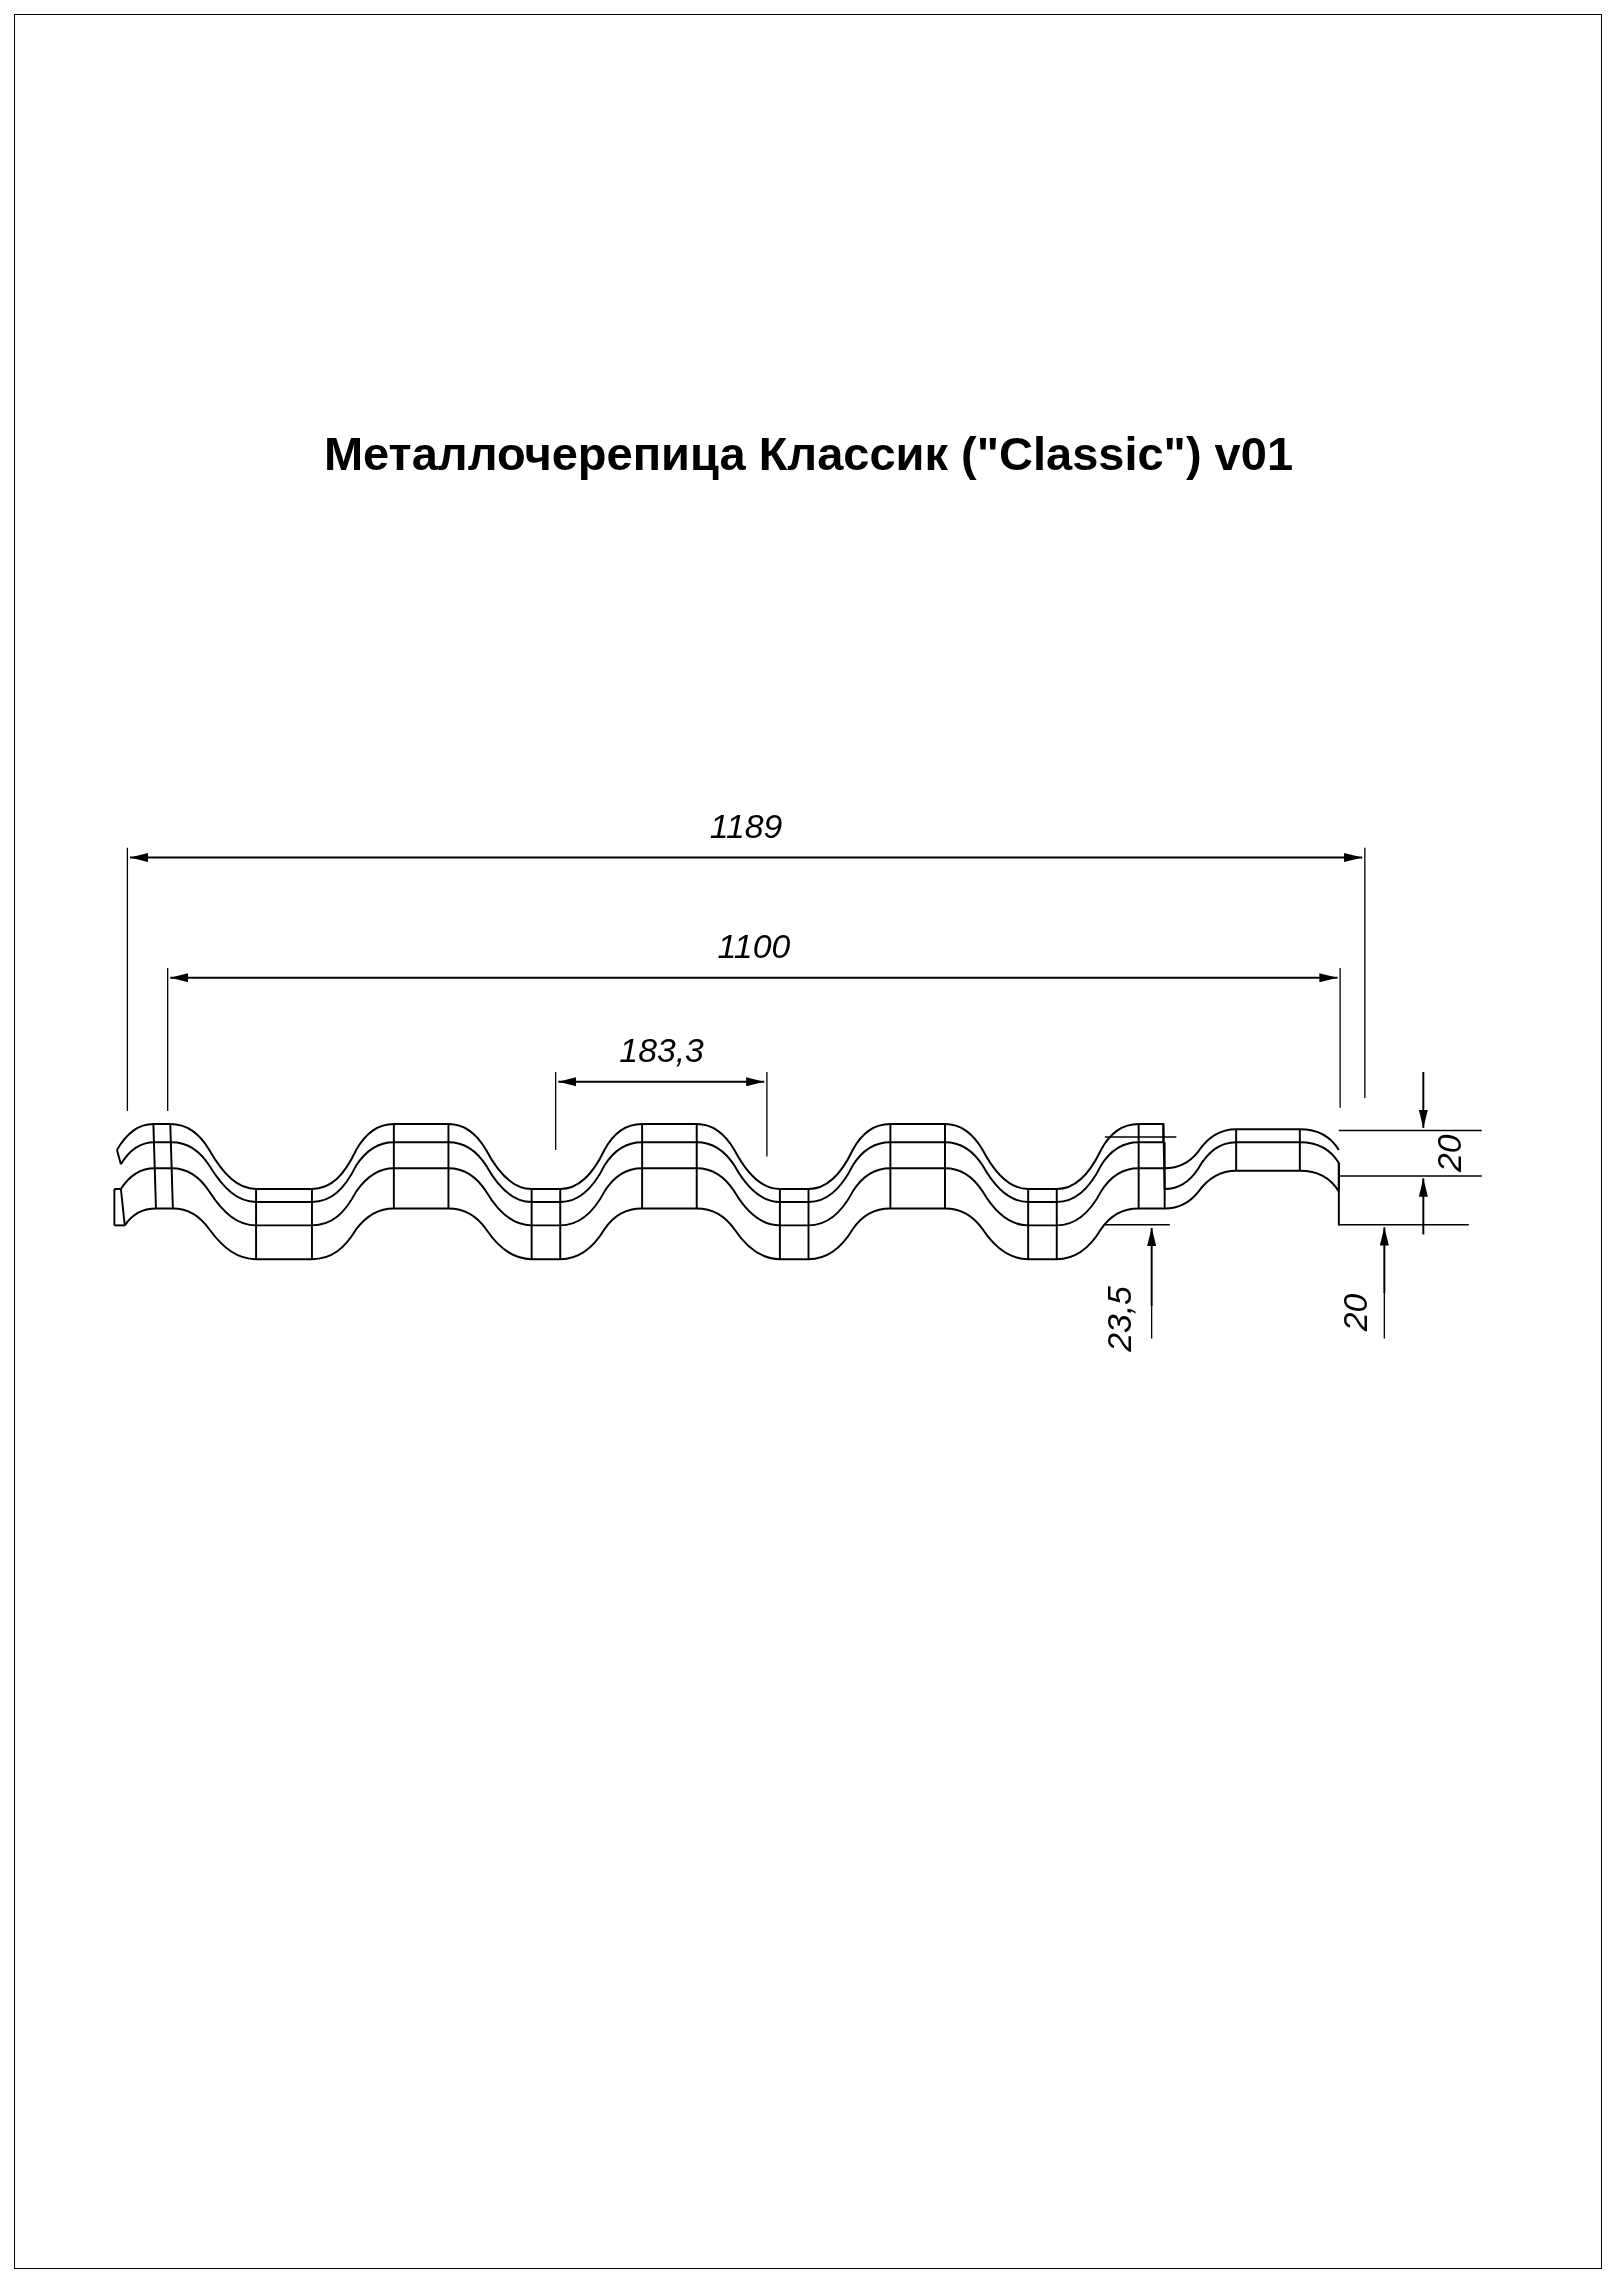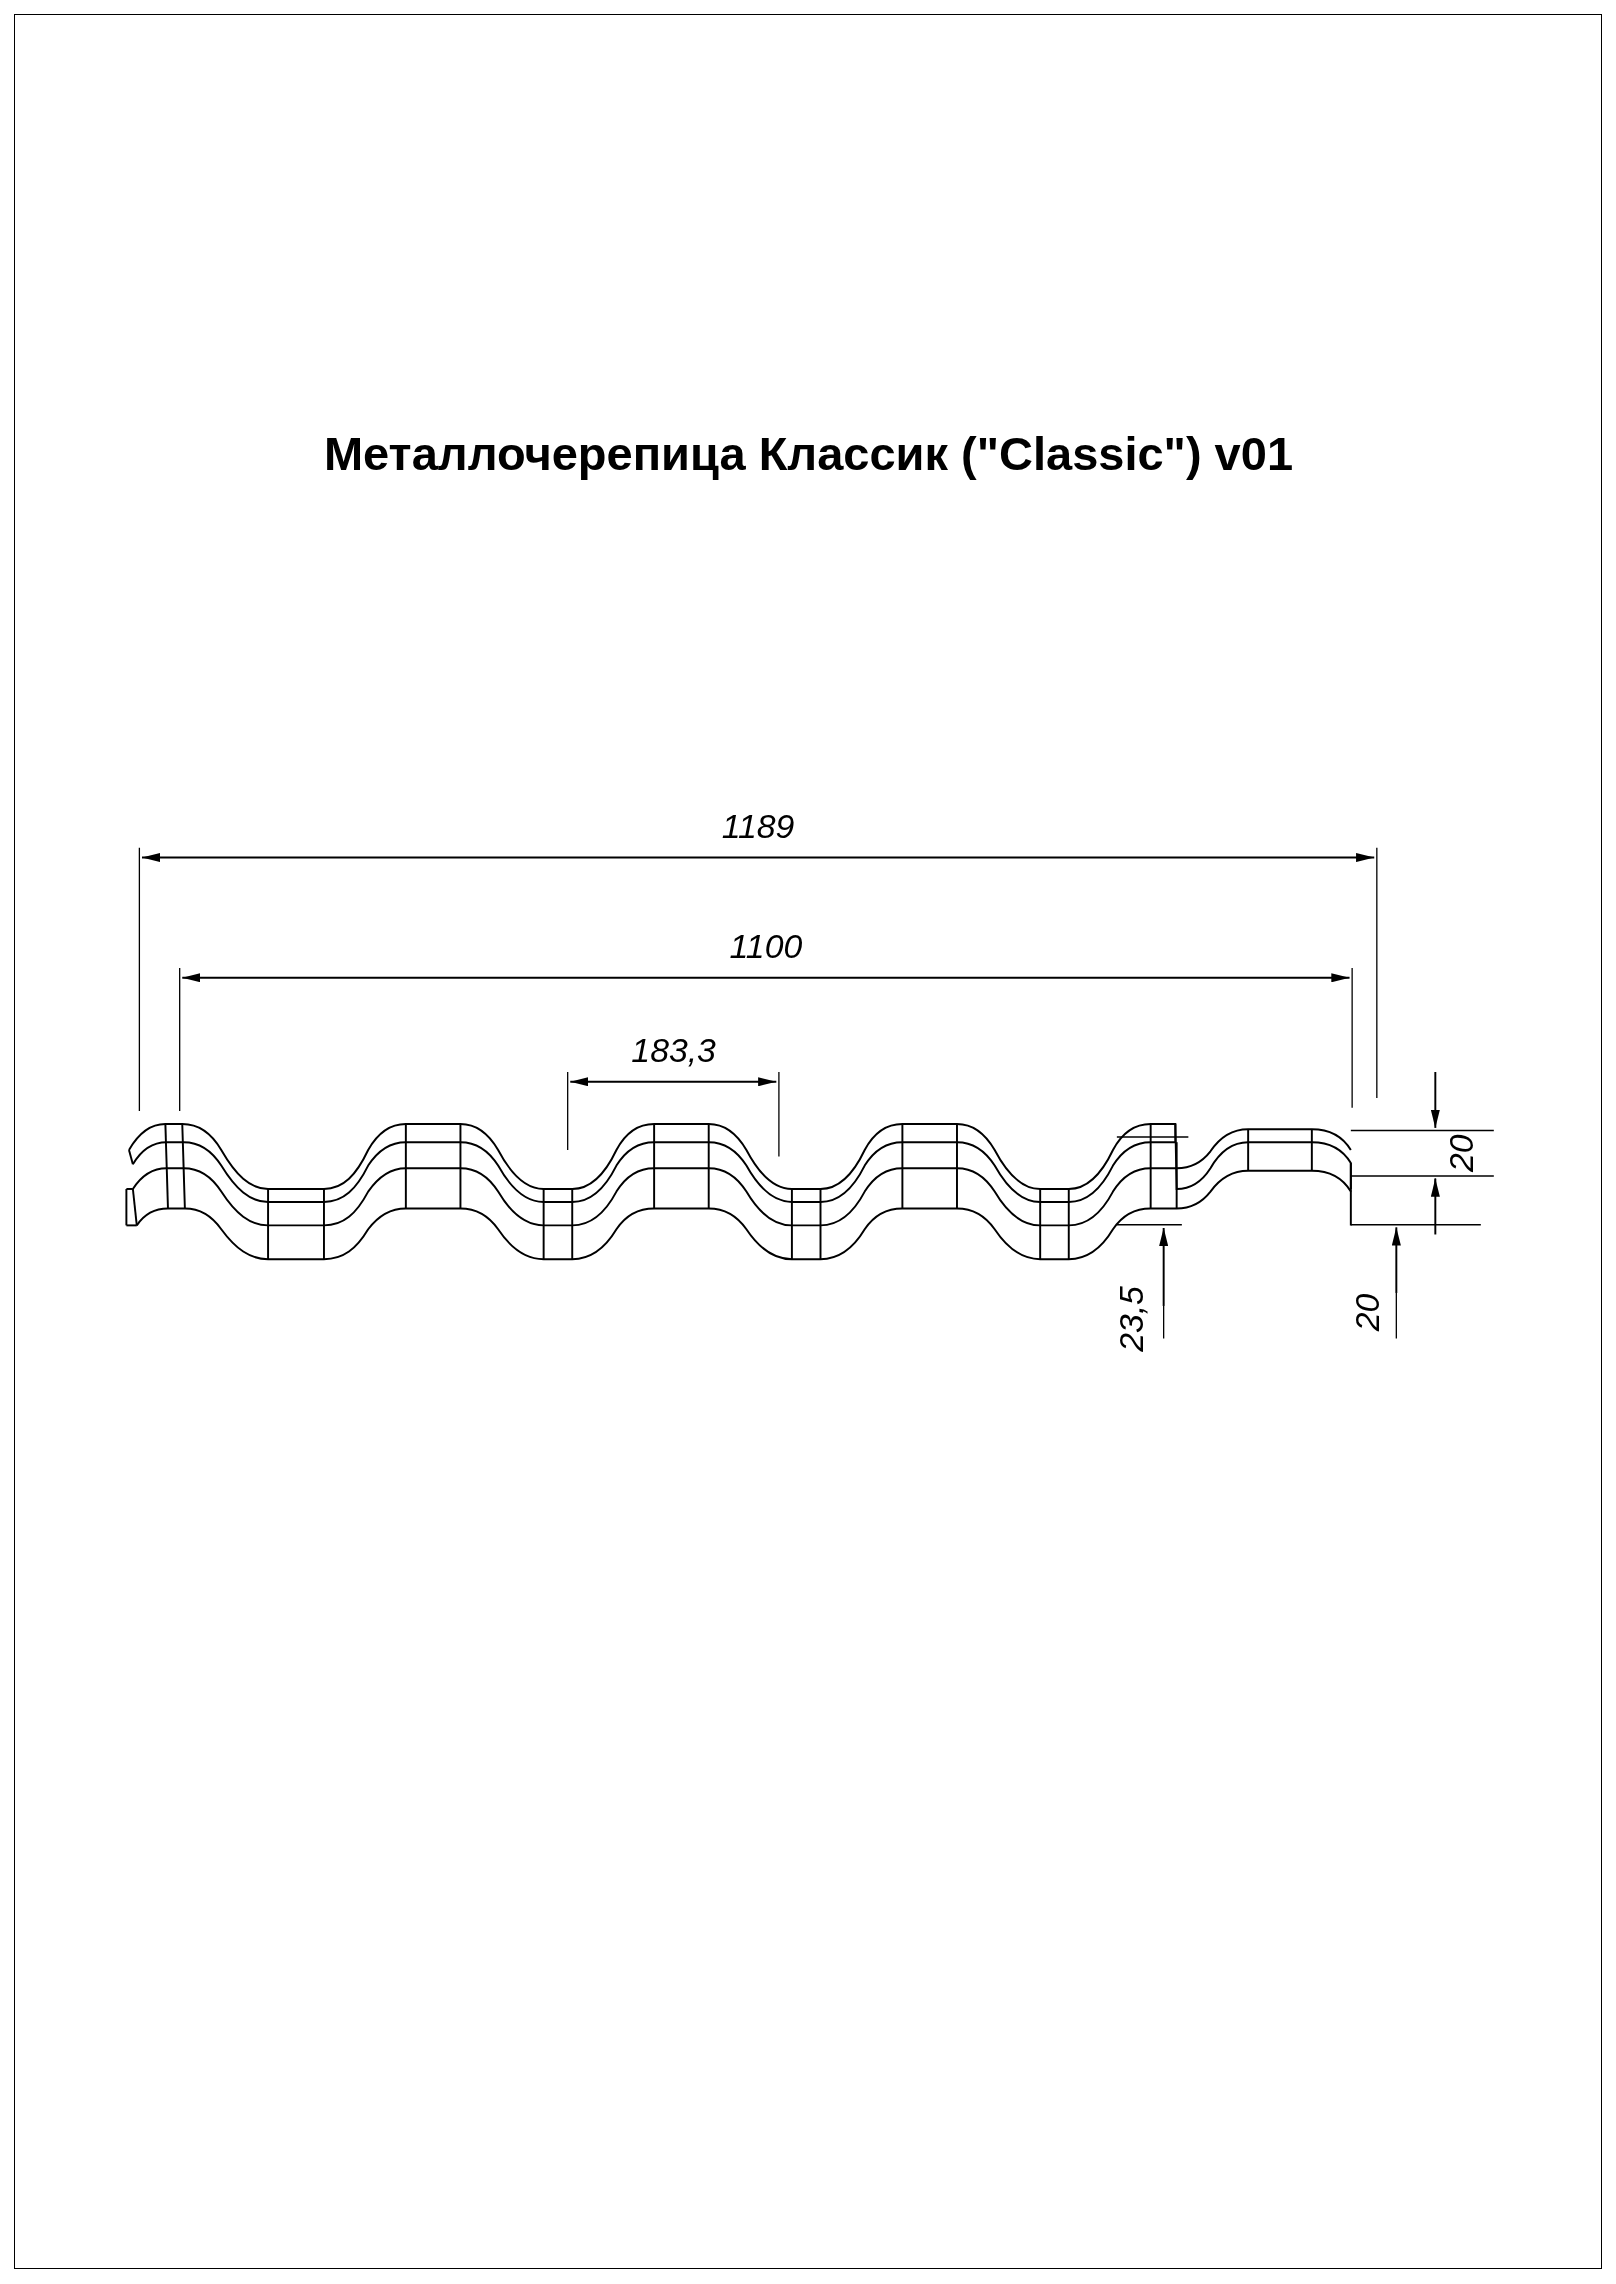--- a/index.html
+++ b/index.html
@@ -37,21 +37,21 @@
     width: 1617px;
     text-align: center;
     font-size: 47px;
     font-weight: bold;
     letter-spacing: 0px;
     color: #000000;
     white-space: nowrap;
   }
   .drawing {
     position: absolute;
-    left: 12px;
+    left: 0;
     top: 734px;
     width: 1322px;
     height: 650px;
   }
   .drawing svg {
     display: block;
   }
   .dim-text {
     font-family: "Liberation Sans", sans-serif;
     font-style: italic;

